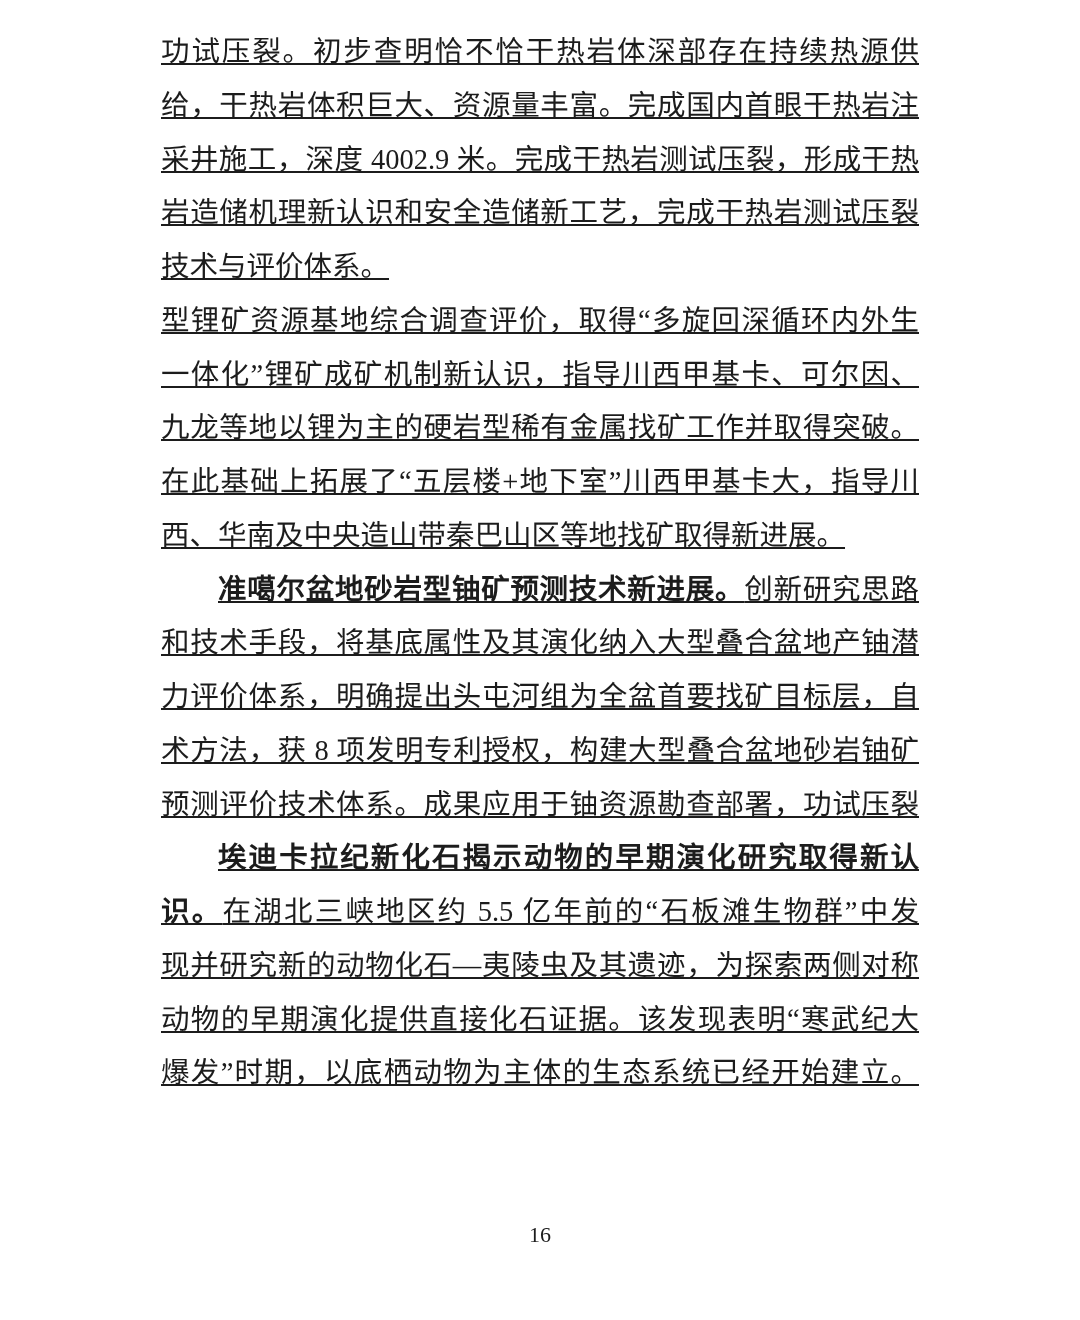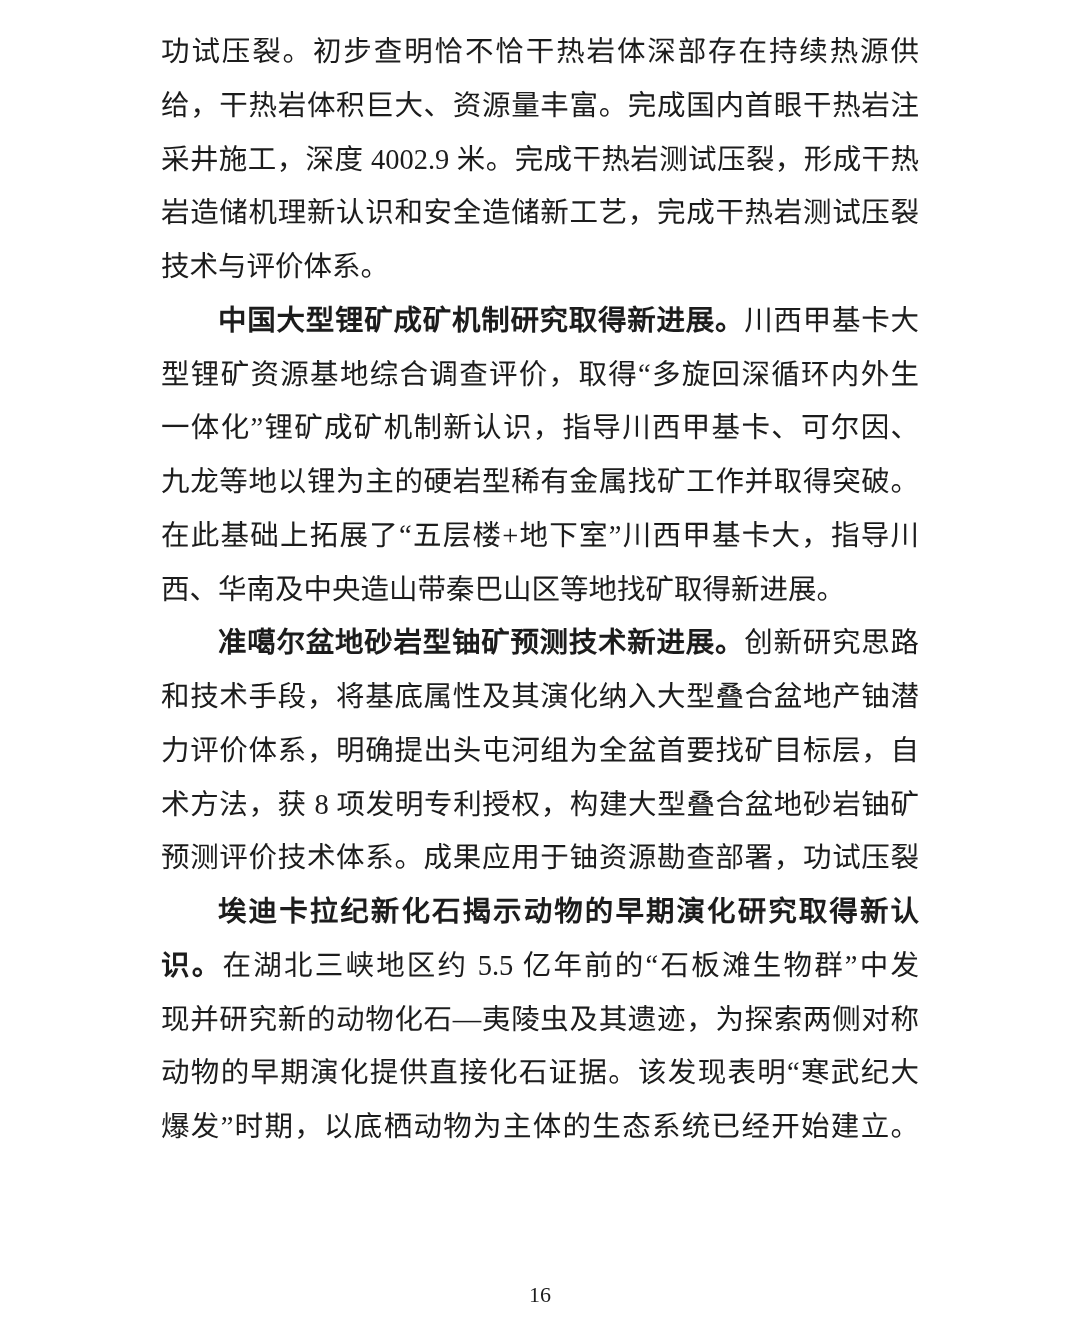--- a/index.html
+++ b/index.html
@@ -21,54 +21,54 @@
     left: 161px;
     top: 25px;
     width: 758px;
     font-size: 28.5px;
     line-height: 53.75px;
   }
   .line {
     height: 53.75px;
     text-align: left;
     white-space: nowrap;
+    text-decoration: underline;
   }
   .line.j {
     text-align: justify;
     text-align-last: justify;
     text-justify: inter-character;
     white-space: normal;
   }
   .line.ind {
     text-indent: 2em;
   }
   .seg { font-weight: normal; }
   .seg.bold { font-weight: 700; }
   .page-number {
     position: absolute;
     left: 0;
-    top: 1280px;
+    top: 1220px;
     width: 1080px;
     text-align: center;
     font-size: 22px;
     line-height: 30px;
     color: #1c1c1c;
   }
 </style>
 </head>
 <body>
 
 <div class="page">
   <div class="text-block">
       <div class="line j"><span class="seg">功试压裂。初步查明恰不恰干热岩体深部存在持续热源供</span></div>
       <div class="line j"><span class="seg">给，干热岩体积巨大、资源量丰富。完成国内首眼干热岩注</span></div>
       <div class="line j"><span class="seg">采井施工，深度 4002.9 米。完成干热岩测试压裂，形成干热</span></div>
       <div class="line j"><span class="seg">岩造储机理新认识和安全造储新工艺，完成干热岩测试压裂</span></div>
       <div class="line"><span class="seg">技术与评价体系。</span></div>
-      <div class="line j ind"><span class="seg bold">中国大型锂矿成矿机制研究取得新进展。</span><span class="seg">川西甲基卡大</span></div>
       <div class="line j"><span class="seg">型锂矿资源基地综合调查评价，取得“多旋回深循环内外生</span></div>
       <div class="line j"><span class="seg">一体化”锂矿成矿机制新认识，指导川西甲基卡、可尔因、</span></div>
       <div class="line j"><span class="seg">九龙等地以锂为主的硬岩型稀有金属找矿工作并取得突破。</span></div>
       <div class="line j"><span class="seg">在此基础上拓展了“五层楼+地下室”川西甲基卡大，指导川</span></div>
       <div class="line"><span class="seg">西、华南及中央造山带秦巴山区等地找矿取得新进展。</span></div>
       <div class="line j ind"><span class="seg bold">准噶尔盆地砂岩型铀矿预测技术新进展。</span><span class="seg">创新研究思路</span></div>
       <div class="line j"><span class="seg">和技术手段，将基底属性及其演化纳入大型叠合盆地产铀潜</span></div>
       <div class="line j"><span class="seg">力评价体系，明确提出头屯河组为全盆首要找矿目标层，自</span></div>
       <div class="line j"><span class="seg">术方法，获 8 项发明专利授权，构建大型叠合盆地砂岩铀矿</span></div>
       <div class="line j"><span class="seg">预测评价技术体系。成果应用于铀资源勘查部署，功试压裂</span></div>

